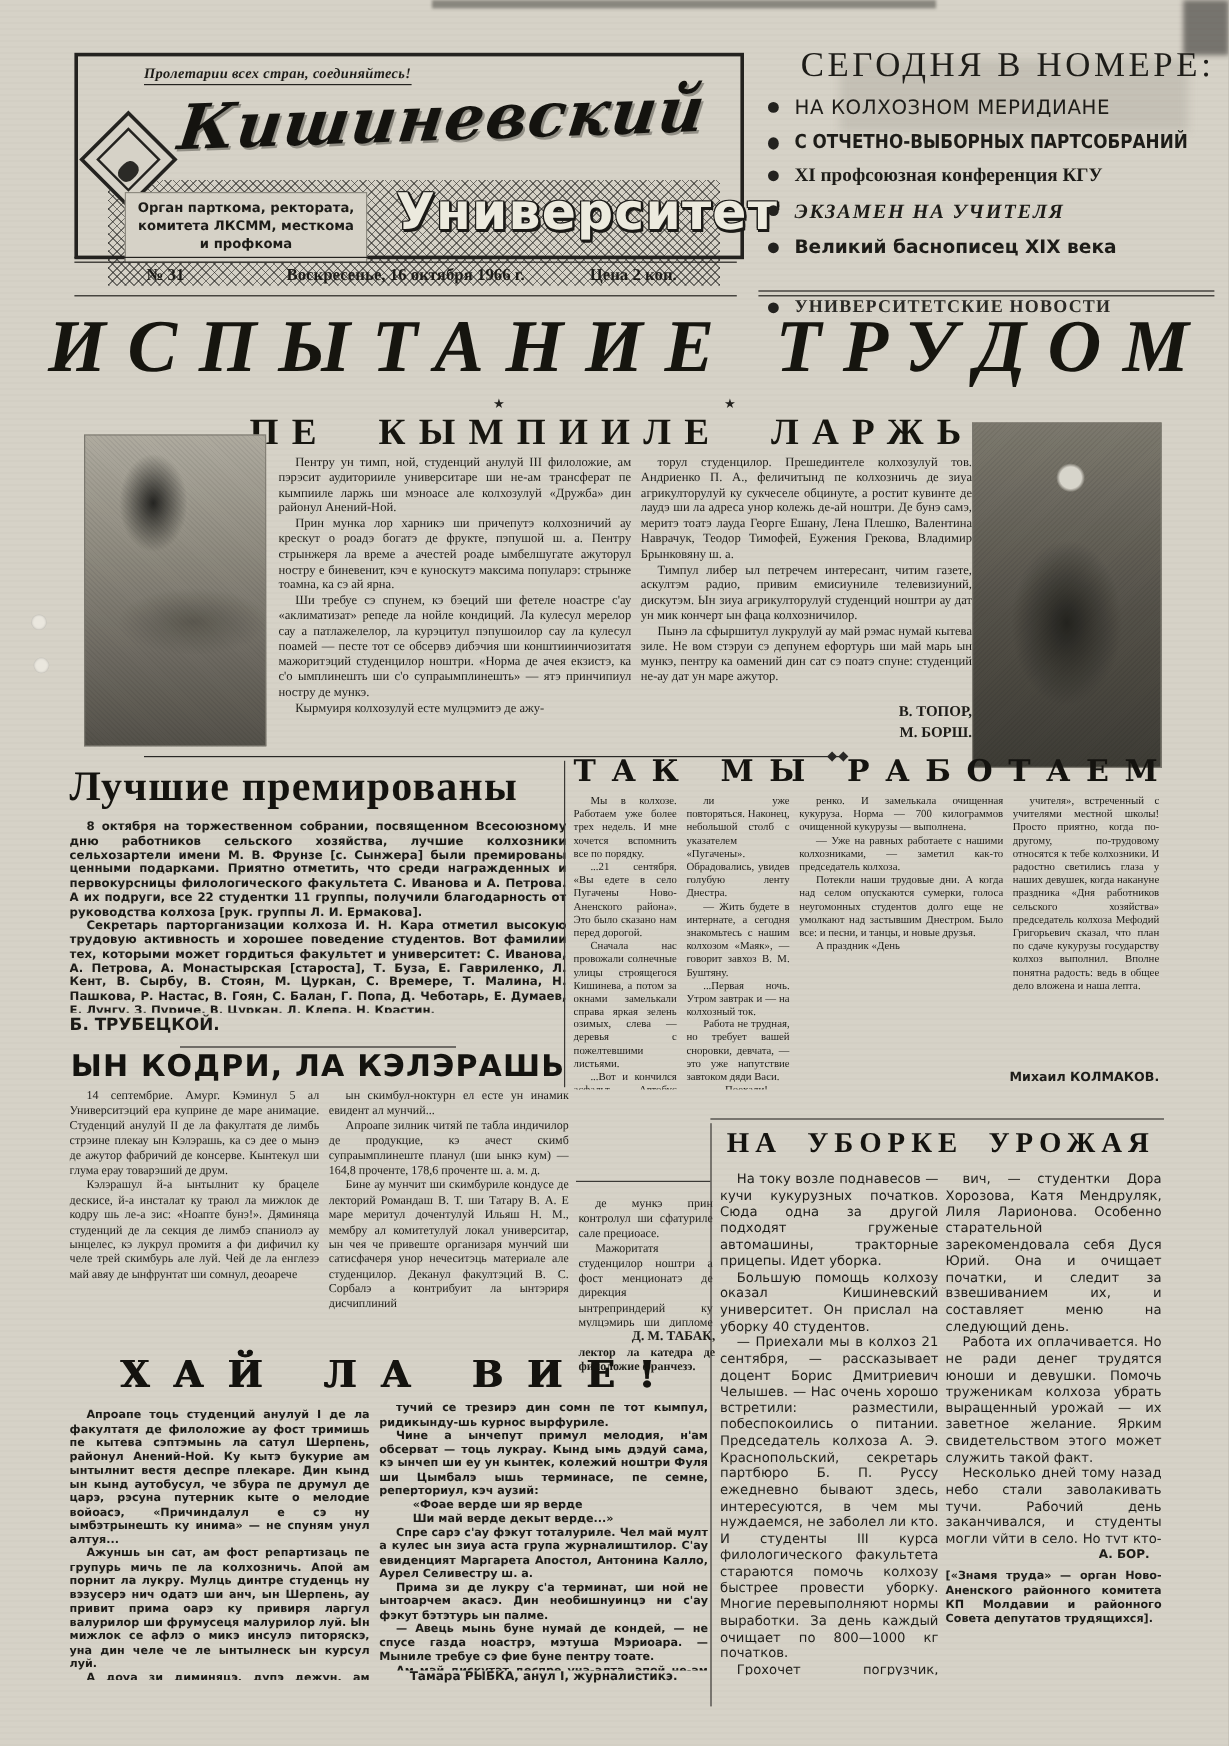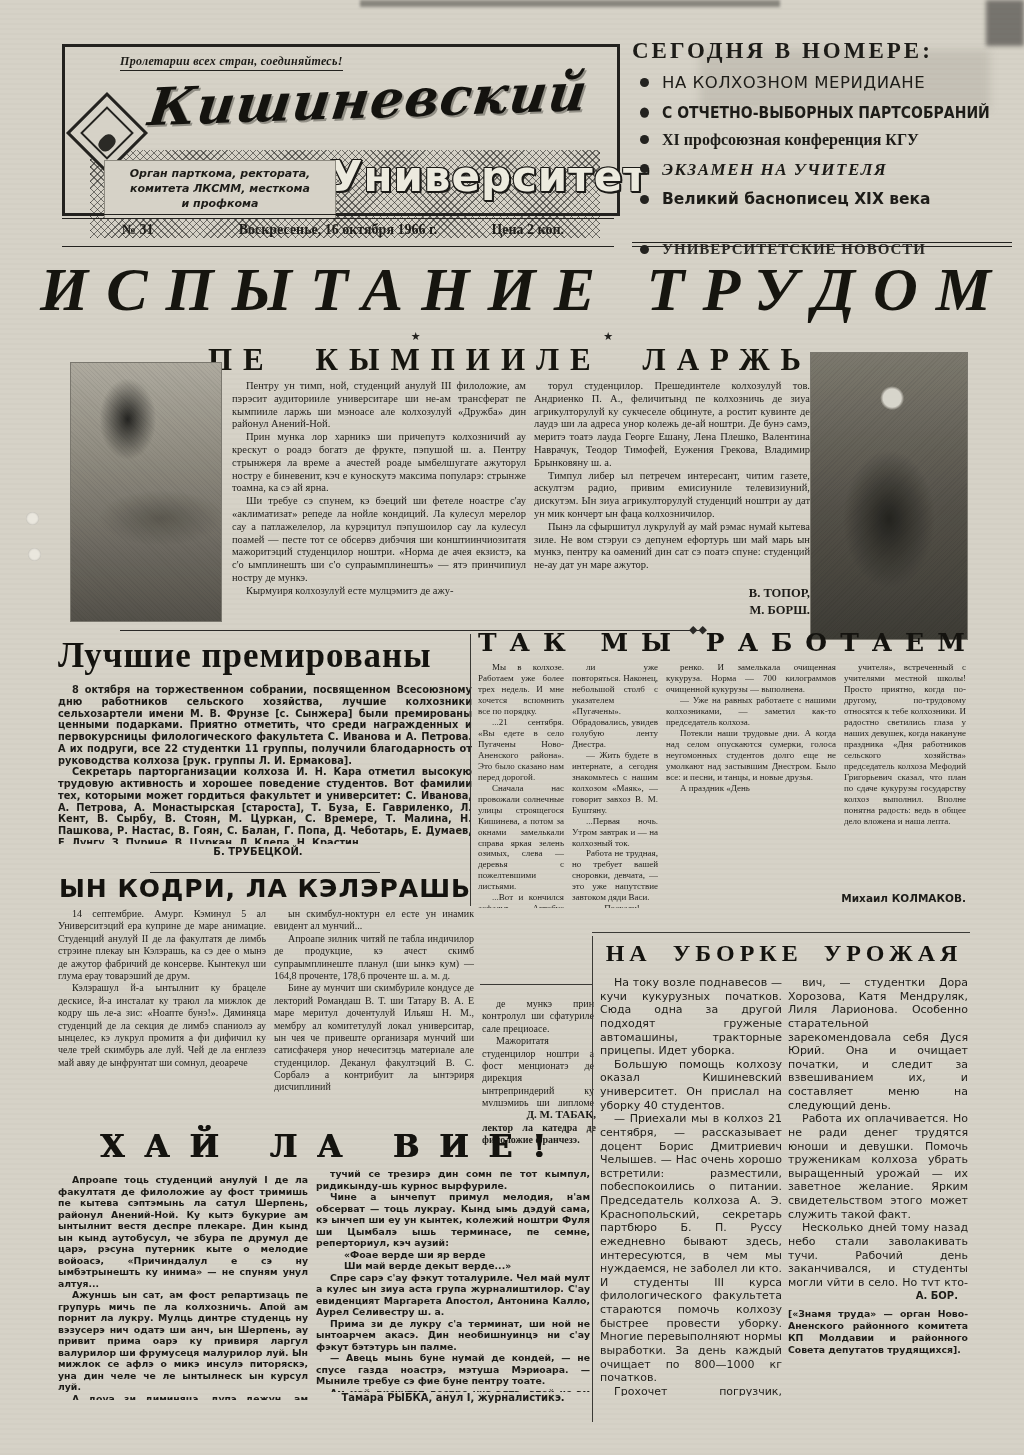--- a/index.html
+++ b/index.html
@@ -18,32 +18,32 @@
   .hatch{left:90px;top:150px;width:510px;height:88px;
     background-image:repeating-linear-gradient(45deg,rgba(30,30,28,.55) 0 1px,transparent 1px 5px),
                      repeating-linear-gradient(-45deg,rgba(30,30,28,.55) 0 1px,transparent 1px 5px);}
   .nameplate-script{left:150px;top:68px;width:480px;font-family:"DejaVu Serif",serif;
     font-size:52px;font-weight:bold;font-style:italic;transform:skewX(-9deg) rotate(-2deg);
     letter-spacing:1px;color:#14130f;text-shadow:2px 2px 0 rgba(20,19,15,.35);white-space:nowrap;}
   .nameplate-block{left:330px;top:152px;width:300px;font-family:"DejaVu Sans",sans-serif;
     font-size:42px;font-weight:bold;letter-spacing:1px;color:#eceade;white-space:nowrap;
     text-shadow:2px 2px 0 #1b1a17,-1px -1px 0 #1b1a17,1px -1px 0 #1b1a17,-1px 1px 0 #1b1a17,2px 0 0 #1b1a17,0 2px 0 #1b1a17;}
   .organ-panel{left:104px;top:160px;width:190px;background:#d6d2c7;border:1px solid #8d8a80;
-    padding:6px 20px;font-family:"DejaVu Sans",sans-serif;font-weight:bold;font-size:11px;
-    text-align:center;line-height:1.35;font-style:italic;}
+    padding:6px 5px;font-family:"DejaVu Sans",sans-serif;font-weight:bold;font-size:11px;
+    text-align:center;line-height:1.35;}
   .double-rule{border-top:1.5px solid #23221f;border-bottom:1.5px solid #23221f;height:3px;}
   .mast-rule1{left:62px;top:214px;width:552px;}
   .issue-row{left:62px;top:222px;width:552px;height:22px;font-weight:bold;font-size:14px;}
   .issue-no{position:absolute;left:60px;top:0;}
   .issue-date{position:absolute;left:0;width:100%;text-align:center;top:0;}
   .issue-price{position:absolute;right:50px;top:0;}
   .mast-rule2{left:62px;top:246px;width:552px;border-top:1.5px solid #23221f;}
   
   .toc{left:632px;top:34px;width:380px;}
-  .toc-title{text-align:left;font-size:23px;letter-spacing:3px;margin:4px 0 10px 0;font-weight:bold;}
+  .toc-title{text-align:right;font-size:29px;letter-spacing:3px;margin:4px 0 10px 0;font-weight:normal;}
   .toc ul{list-style:none;margin:0;padding:0 0 6px 4px;}
   .toc li{position:relative;padding-left:26px;margin-bottom:11px;line-height:1.15;}
   .toc li::before{content:"";position:absolute;left:4px;top:4px;width:9px;height:9px;border-radius:50%;background:#23221f;}
   .toc-bold-sans{font-family:"DejaVu Sans",sans-serif;font-weight:normal;font-size:16.5px;letter-spacing:.5px;}
   .toc-cond{font-family:"DejaVu Sans",sans-serif;font-weight:bold;font-size:14px;transform:scaleY(1.15);transform-origin:left;}
   .toc-serif-bold{font-weight:bold;font-size:16px;}
   .toc-italic{font-weight:bold;font-style:italic;font-size:17px;letter-spacing:1.5px;}
   .toc-bold-sans2{font-family:"DejaVu Sans",sans-serif;font-weight:bold;font-size:15.5px;}
   .toc-serif-caps{font-weight:bold;font-size:15px;letter-spacing:1px;color:#2a2925;margin-top:32px;}
   .toc-rule{left:632px;top:242px;width:380px;}
@@ -73,21 +73,21 @@
   .field-col{font-size:10.5px;line-height:1.22;}
   .field-col1{left:232px;top:380px;width:294px;height:246px;}
   .field-col2{left:534px;top:380px;width:276px;height:200px;}
   .field-sign{left:534px;top:585px;width:276px;text-align:right;font-weight:bold;font-size:12.5px;line-height:1.35;}
   .orn-rule{left:120px;top:630px;width:584px;border-top:1.5px solid #2a2927;}
   .orn-diamonds{position:absolute;right:-4px;top:-8px;font-size:11px;letter-spacing:1px;color:#2a2927;}
   
   .prem-title{left:58px;top:636px;width:414px;font-size:35px;font-weight:bold;letter-spacing:1px;white-space:nowrap;color:#14130f;}
   .prem-body{left:58px;top:684px;width:414px;height:160px;font-family:"DejaVu Sans",sans-serif;
     font-weight:bold;font-size:9.8px;line-height:1.2;}
-  .prem-sign{left:58px;top:846px;width:400px;text-align:center;font-family:"DejaVu Sans",sans-serif;font-weight:bold;font-size:10px;}
+  .prem-sign{left:58px;top:846px;width:400px;text-align:left;font-family:"DejaVu Sans",sans-serif;font-weight:bold;font-size:14px;}
   .prem-rule{left:150px;top:872px;width:230px;border-top:1px solid #2a2927;}
   
   .vrule1{left:470px;top:634px;width:0;height:272px;border-left:1px solid #3a3935;}
   .tak-title{left:478px;top:628px;width:488px;text-align:center;font-family:"DejaVu Serif",serif;
     font-size:25px;font-weight:bold;letter-spacing:13px;white-space:nowrap;color:#14130f;}
   .tak-cols{left:478px;top:662px;width:492px;height:246px;display:flex;gap:8px;}
   .tak-cols .col{font-size:9px;line-height:1.22;height:246px;}
   .tak-c1{width:86px;} .tak-c2{width:86px;} .tak-c3{width:170px;} .tak-c4{width:122px;}
   .tak-sign{left:824px;top:892px;width:142px;text-align:right;font-weight:bold;font-size:10.5px;font-family:"DejaVu Sans",sans-serif;}
   

